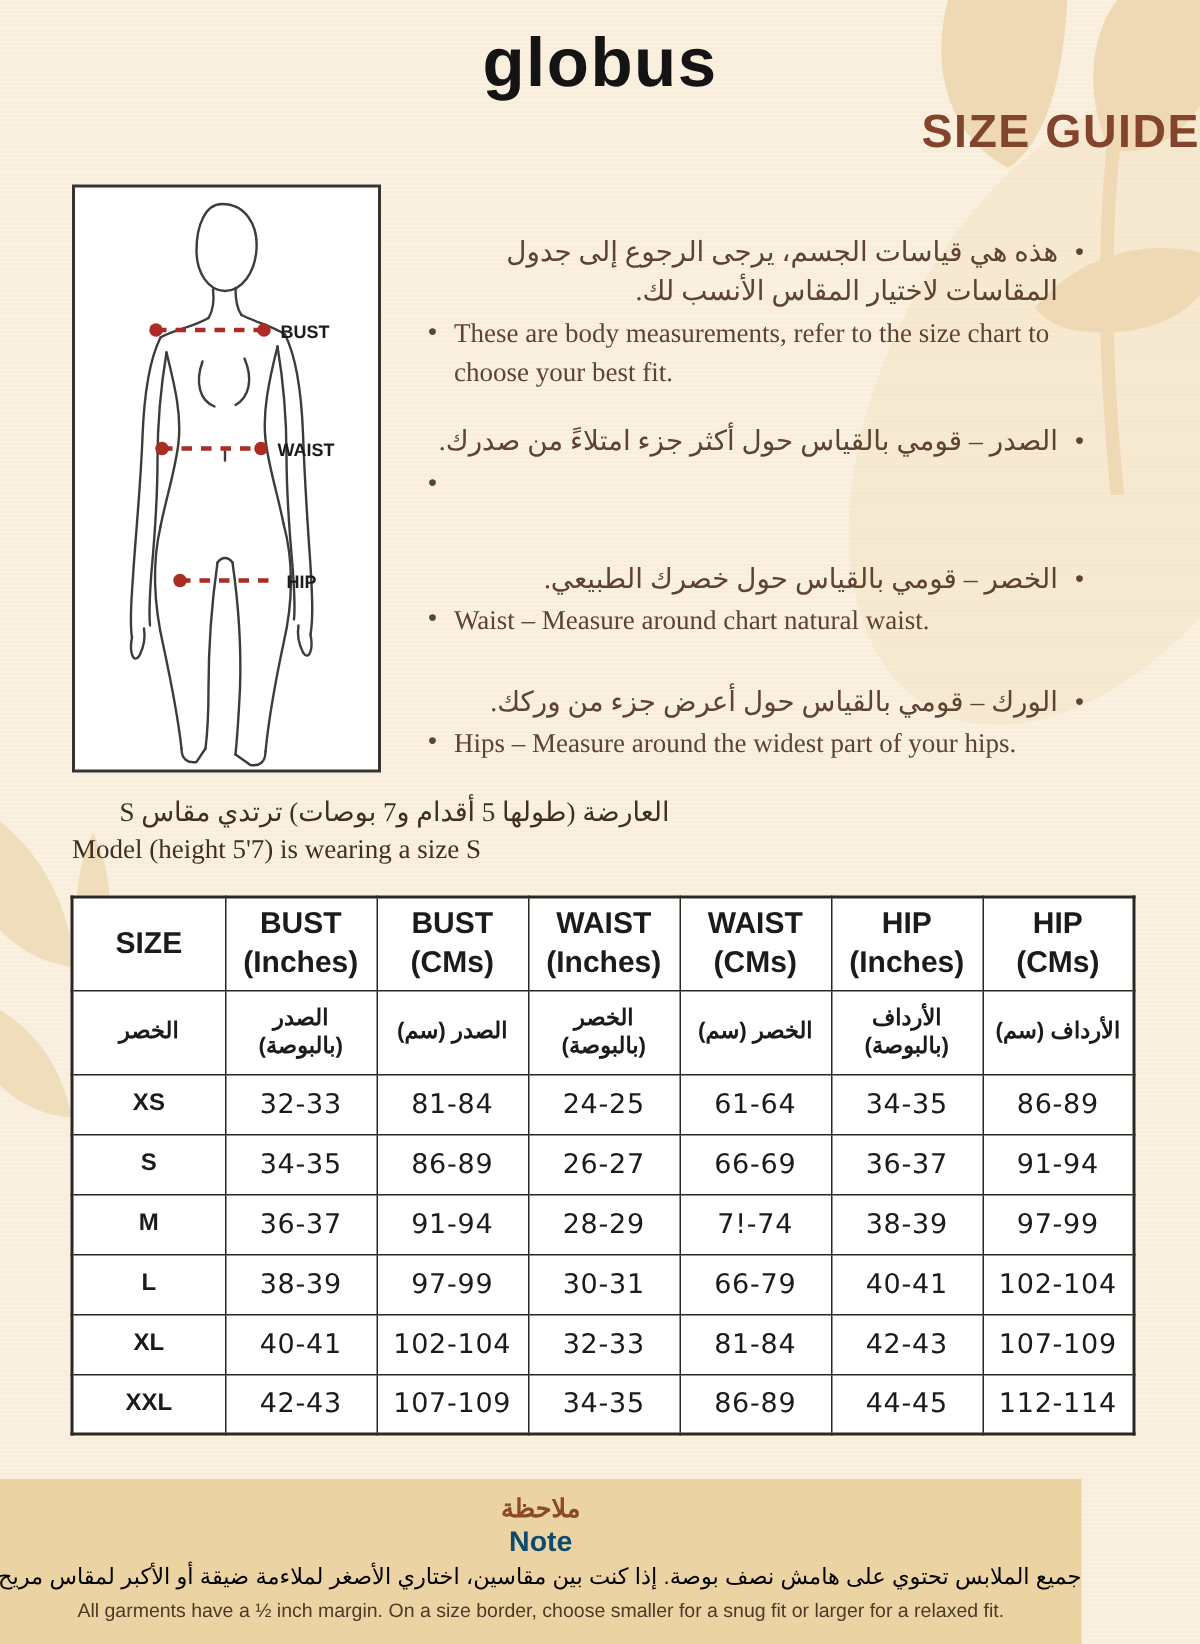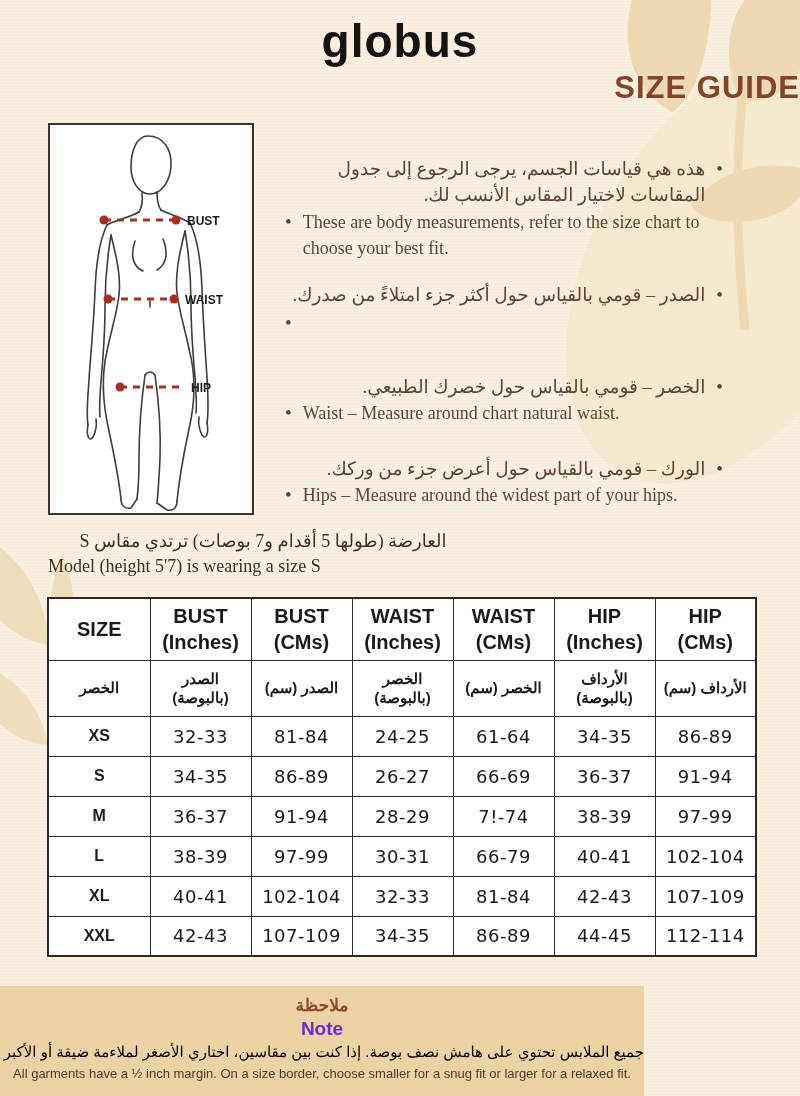--- a/index.html
+++ b/index.html
@@ -30,24 +30,24 @@
   table.size{position:absolute; left:47px; top:597px; width:708px;
     border-collapse:collapse; table-layout:fixed; background:#ffffff;
     border:2.5px solid #2b2721;}
   table.size td{border:1.5px solid #2b2721; text-align:center; vertical-align:middle;
     padding:0; color:#1b1b1b; background:#fff;}
   tr.r-en{height:62px;} tr.r-ar{height:56px;} tr.r-data{height:40px;}
   .h-en{font-weight:bold; font-size:20px; line-height:1.3;}
   .h-ar{font-weight:bold; font-size:15px; line-height:1.3; direction:rtl;}
   .sz{font-weight:bold; font-size:16px;}
   .val{font-size:18px; letter-spacing:.5px; font-family:"DejaVu Sans", sans-serif;}
-  .note-band{position:absolute; left:0; top:986px; width:644px; height:110px;
+  .note-band{position:absolute; left:0; top:986px; width:721px; height:110px;
     background:#ecd3a4; text-align:center;}
   .note-title-ar{margin-top:9px; direction:rtl; font-weight:bold; font-size:17px; color:#8a4a2a; line-height:22px;}
-  .note-title-en{font-weight:bold; font-size:19px; color:#6d28d9; line-height:24px;}
+  .note-title-en{font-weight:bold; font-size:19px; color:#0c4a6e; line-height:24px;}
   .note-ar{direction:rtl; font-size:15px; color:#000000; line-height:22px; white-space:nowrap;}
   .note-en{font-size:13px; color:#4a3a26; line-height:22px; white-space:nowrap;}
 </style>
 </head>
 <body>
 
 <div class="page">
 
   <div class="wash"></div>
   <svg class="deco" style="right:0;top:0;" width="210" height="330" viewBox="0 0 210 330">

